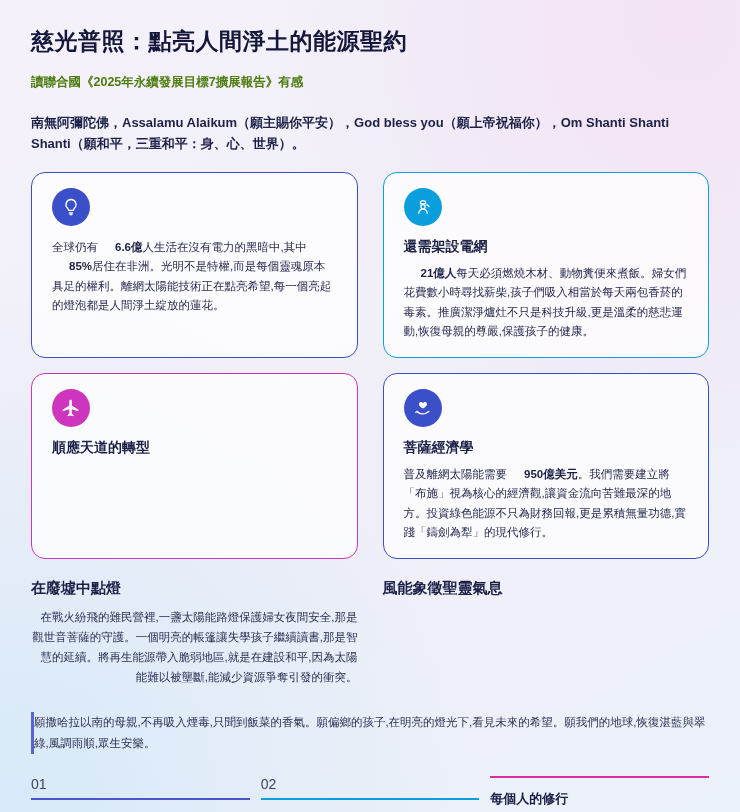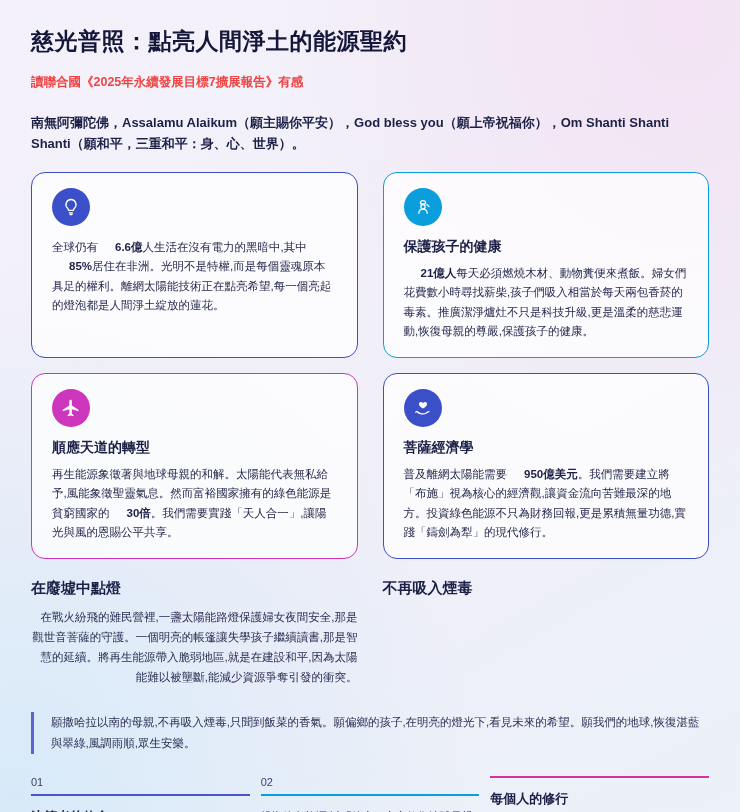--- a/index.html
+++ b/index.html
@@ -9,45 +9,45 @@
     font-family:"Liberation Sans","DejaVu Sans",sans-serif;
     color:#2b2e52;
     background:
       radial-gradient(ellipse at 92% 2%, rgba(243,224,242,.85), transparent 42%),
       radial-gradient(ellipse at 2% 98%, rgba(213,233,249,.9), transparent 45%),
       linear-gradient(150deg,#f4f1fa 0%,#f0eff8 55%,#ebf1f9 100%);
   }
   .page { padding:26px 31px 0 31px; }
 
   h1.title { font-size:23px; font-weight:700; color:#14173a; margin:0 0 17px 0; letter-spacing:.5px; }
-  .subtitle { font-size:12.5px; font-weight:700; color:#ef4444; margin:0 0 21px 0; }
+  .subtitle { font-size:12.5px; font-weight:700; color:#4d7c0f; margin:0 0 21px 0; }
   .greeting { font-size:13px; font-weight:700; color:#1c2047; line-height:1.65; margin:0 0 17px 0; }
 
   .cards { display:grid; grid-template-columns:1fr 1fr; gap:15px 25px; margin-bottom:20px; }
   .card { background:rgba(255,255,255,.74); border:1.5px solid #3a4fc8; border-radius:14px; padding:15px 20px 16px 20px; }
   .card--blue    { border-color:#3a4fc8; }
   .card--cyan    { border-color:#0a9edc; }
   .card--magenta { border-color:#cc35bc; }
   .icon-circle { width:38px; height:38px; border-radius:50%; display:flex; align-items:center; justify-content:center; margin-bottom:12px; }
   .bg-blue    { background:#3a4fc8; }
   .bg-cyan    { background:#0a9edc; }
   .bg-magenta { background:#cc35bc; }
   .icon-circle svg { width:20px; height:20px; display:block; }
   .card h3 { font-size:14px; font-weight:700; color:#1c2047; margin:0 0 8px 0; }
   .card p  { font-size:11.5px; line-height:1.68; margin:0; color:#272a4e; }
   .card b  { color:#1c2047;padding-left:17px; }
 
   .sections { display:grid; grid-template-columns:1fr 1fr; gap:25px; margin-bottom:25px; }
   .sections h2 { font-size:15px; font-weight:700; color:#1c2047; margin:0 0 10px 0; }
   .sections p  { font-size:11.5px; line-height:1.72; margin:0;text-align:right; }
 
-  .quote { border-left:3px solid #5a63cf; padding-left:17px; margin:14px 0 22px 0; font-size:11.5px; line-height:1.8; color:#2d3054; }
+  .quote { border-left:3px solid #5a63cf; margin:14px 0 22px 0; font-size:11.5px; line-height:1.8; color:#2d3054; }
 
   .missions { display:grid; grid-template-columns:1fr 1fr 1fr; gap:11px; margin-bottom:23px; }
-  .mission .num { font-size:11px; color:#3e4268; margin-bottom:6px; }
+  .mission .num { font-size:14px; color:#3e4268; margin-bottom:6px; }
   .mission .rule { height:2px; margin-bottom:12px; }
   .rule--blue { background:#4a55c8; }
   .rule--cyan { background:#0a9edc; }
   .rule--pink { background:#d9309f; }
   .mission h3 { font-size:13px; font-weight:700; color:#1c2047; margin:0 0 9px 0; }
   .mission p  { font-size:11px; line-height:1.62; margin:0; }
 </style>
 </head>
 <body>
 
@@ -72,32 +72,31 @@
     <div class="card card--cyan">
       <div class="icon-circle bg-cyan">
         <svg viewBox="0 0 24 24" fill="none" stroke="#ffffff" stroke-width="1.5" stroke-linecap="round" stroke-linejoin="round">
           <path d="M9 6.6c0-3 6-3 6 0"></path>
           <path d="M9 6.6v1.6h6V6.6"></path>
           <circle cx="12" cy="11.8" r="2.6"></circle>
           <path d="M7 19.5a5 5 0 0 1 10 0"></path>
           <path d="M16.8 9.2l2.4 2.2"></path>
         </svg>
       </div>
-      <h3>保護孩子的健康</h3>
+      <h3>還需架設電網</h3>
       <p><b>21億人</b><span>每天必須燃燒木材、動物糞便來煮飯。婦女們花費數小時尋找薪柴,孩子們吸入相當於每天兩包香菸的毒素。推廣潔淨爐灶不只是科技升級,更是溫柔的慈悲運動,恢復母親的尊嚴,保護孩子的健康。</span></p>
     </div>
 
     <div class="card card--magenta">
       <div class="icon-circle bg-magenta">
         <svg viewBox="0 0 24 24">
           <path fill="#ffffff" d="M21 16v-2l-8-5V3.5C13 2.67 12.33 2 11.5 2S10 2.67 10 3.5V9l-8 5v2l8-2.5V19l-2 1.5V22l3.5-1 3.5 1v-1.5L13 19v-5.5l8 2.5z"></path>
         </svg>
       </div>
       <h3>順應天道的轉型</h3>
-      <p><span>再生能源象徵著與地球母親的和解。太陽能代表無私給予,風能象徵聖靈氣息。然而富裕國家擁有的綠色能源是貧窮國家的</span><b>30倍</b><span>。我們需要實踐「天人合一」,讓陽光與風的恩賜公平共享。</span></p>
     </div>
 
     <div class="card card--blue">
       <div class="icon-circle bg-blue">
         <svg viewBox="0 0 24 24" fill="none" stroke="#ffffff" stroke-width="1.5" stroke-linecap="round" stroke-linejoin="round">
           <path fill="#ffffff" stroke="none" d="M12 6.2c1.3-1.9 4.2-1.6 4.8.6.5 1.9-1.9 4-4.8 5.9-2.9-1.9-5.3-4-4.8-5.9.6-2.2 3.5-2.5 4.8-.6z"></path>
           <path d="M4.8 16.2c2.6 3 8 3.7 11.2 1.7l3.2-1.7"></path>
           <path d="M4.8 16.2l-1.6.9"></path>
         </svg>
       </div>
@@ -106,21 +105,21 @@
     </div>
 
   </div>
 
   <div class="sections">
     <div>
       <h2>在廢墟中點燈</h2>
       <p>在戰火紛飛的難民營裡,一盞太陽能路燈保護婦女夜間安全,那是觀世音菩薩的守護。一個明亮的帳篷讓失學孩子繼續讀書,那是智慧的延續。將再生能源帶入脆弱地區,就是在建設和平,因為太陽能難以被壟斷,能減少資源爭奪引發的衝突。</p>
     </div>
     <div>
-      <h2>不再吸入煙毒</h2>
+      <h2>風能象徵聖靈氣息</h2>
     </div>
   </div>
 
   <div class="quote">願撒哈拉以南的母親,不再吸入煙毒,只聞到飯菜的香氣。願偏鄉的孩子,在明亮的燈光下,看見未來的希望。願我們的地球,恢復湛藍與翠綠,風調雨順,眾生安樂。</div>
 
   <div class="missions">
     <div class="mission">
       <div class="num">01</div>
       <div class="rule rule--blue"></div>
       <h3>決策者的使命</h3>

